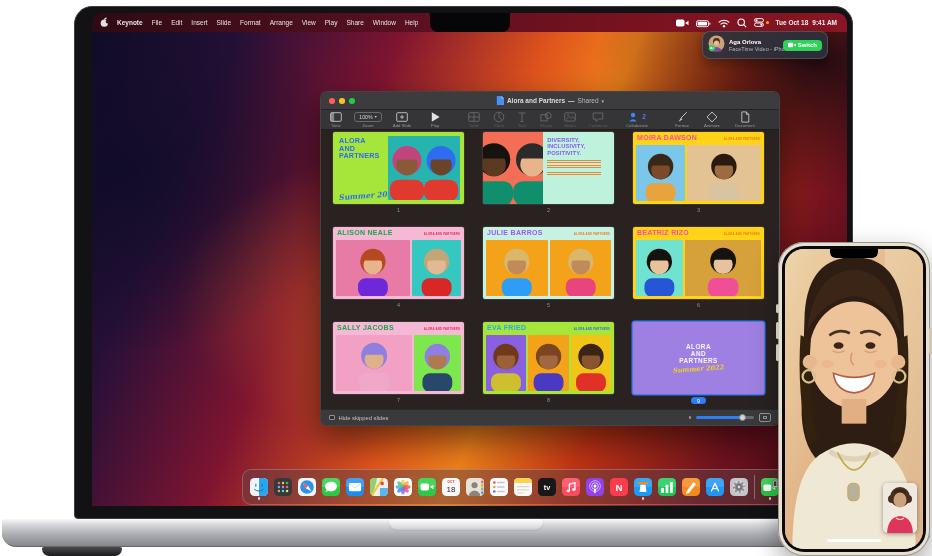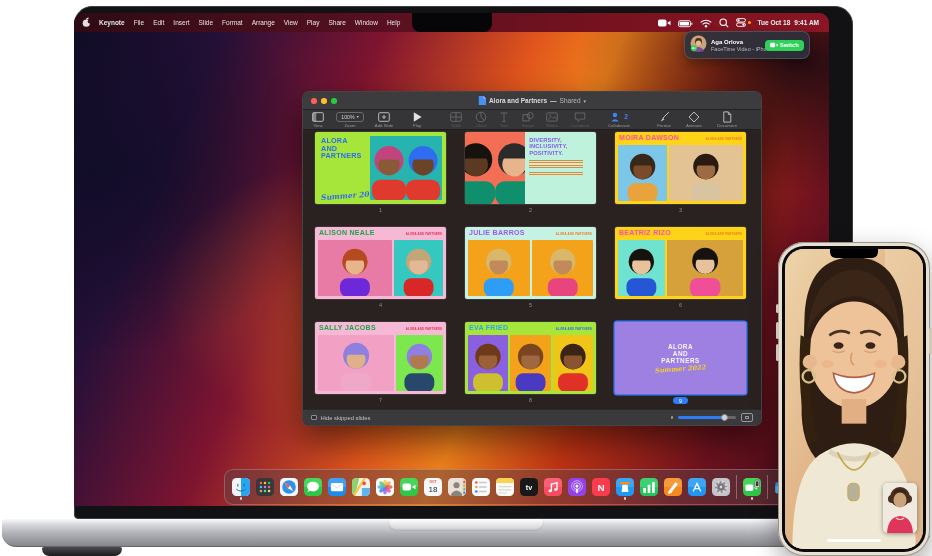--- a/index.html
+++ b/index.html
@@ -2,21 +2,21 @@
 <html><head>
 <meta charset="utf-8">
 <style>
   html,body{margin:0;padding:0;background:#fff;}
   *{box-sizing:border-box;font-family:"Liberation Sans",sans-serif;}
   .abs{position:absolute;}
   #canvas{position:relative;width:932px;height:556px;background:#fff;overflow:hidden;}
 
   
   #laptop{left:74px;top:6px;width:779px;height:513px;background:#121214;border:1px solid #3e3e42;border-radius:18px 18px 4px 4px;}
-  #display{left:74px;top:13px;width:755px;height:493px;border-radius:10px 10px 0 0;overflow:hidden;
+  #display{left:92px;top:13px;width:755px;height:493px;border-radius:10px 10px 0 0;overflow:hidden;
     background:
       radial-gradient(60% 50% at 50% 58%, rgba(255,140,30,.50), rgba(255,140,30,0) 65%),
       radial-gradient(42% 38% at 96% 10%, rgba(18,8,16,.85), rgba(18,8,16,0) 70%),
       radial-gradient(45% 55% at 4% 32%, rgba(16,12,40,.9), rgba(16,12,40,0) 68%),
       linear-gradient(113deg,#0e0c24 0%,#271038 16%,#7e1430 33%,#e0551c 49%,#f0821c 58%,#c23414 70%,#70121f 85%,#380c16 100%);}
   #base{left:2px;top:519px;width:928px;height:28px;border-radius:3px 3px 14px 14px;
     background:linear-gradient(180deg,#fafafa 0,#d7d9dd 20%,#aeb0b5 55%,#85878c 100%);border-bottom:1px solid #64666a;}
   #base-notch{left:388px;top:519px;width:156px;height:12px;border-radius:0 0 9px 9px;
     background:linear-gradient(180deg,#ffffff,#caccd1);box-shadow:inset 0 -1px 2px rgba(0,0,0,.18);}
   #foot{left:42px;top:547px;width:80px;height:9px;border-radius:2px 2px 8px 8px;background:linear-gradient(180deg,#4a4a4e,#1c1c1e);}

